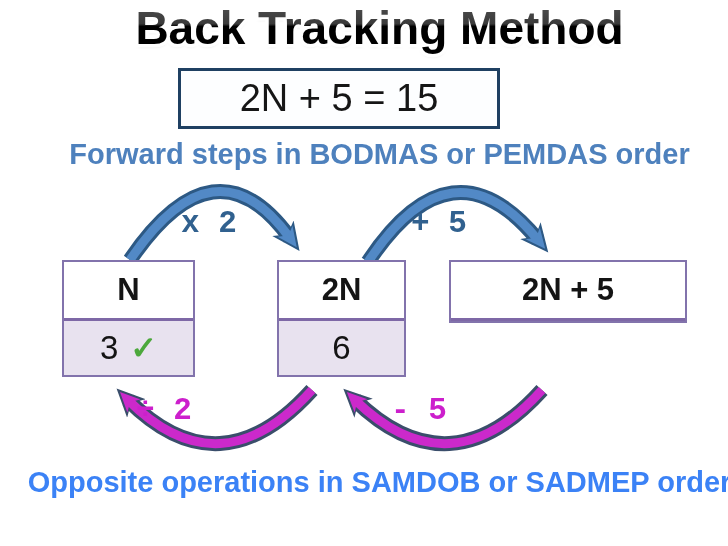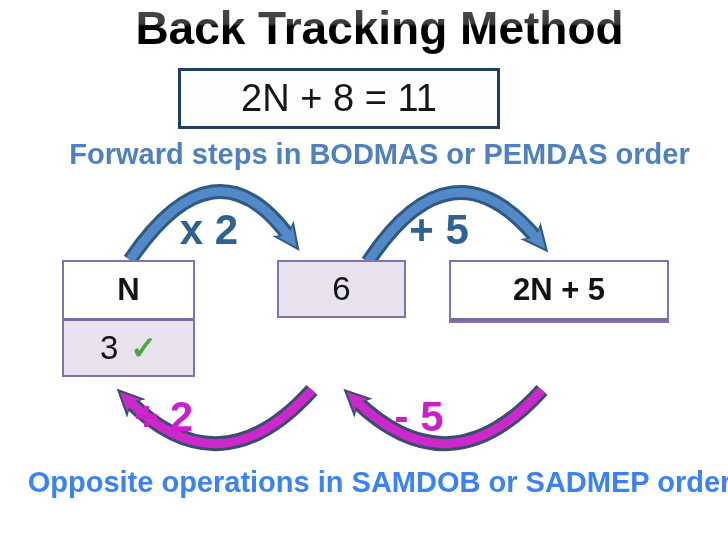--- a/index.html
+++ b/index.html
@@ -23,21 +23,21 @@
                 border:3px solid #1F4062;background:#fdfeff;
                 display:flex;align-items:center;justify-content:center;
                 font-size:38px;color:#161616;}
 
   .caption{position:absolute;left:0;width:100%;text-align:center;font-weight:bold;font-size:29px;}
   .caption.forward{top:138px;color:#4E81BD;}
   .caption.backward{top:466px;color:#3b82f6;}
 
   .arrows{position:absolute;left:0;top:0;width:728px;height:546px;}
 
-  .op-label{position:absolute;transform:translateX(-50%);font-size:42px;font-weight:bold;white-space:nowrap;}
+  .op-label{position:absolute;transform:translateX(-50%);font-size:31px;font-weight:bold;white-space:nowrap;font-family:Liberation Mono, monospace;}
   .op-label.fwd{color:#31618F;}
   .op-label.bwd{color:#CC1FCC;}
 
   .vtable{position:absolute;top:260px;border:2px solid #8273AC;background:#ffffff;box-sizing:border-box;}
   .vhead{height:56px;display:flex;align-items:center;justify-content:center;
          font-size:31px;font-weight:bold;color:#141414;border-bottom:3px solid #7E68A6;background:#ffffff;}
   .vval{height:54px;display:flex;align-items:center;justify-content:center;
         font-size:33px;color:#141414;background:#E8E2EF;}
   .check{color:#4CA83C;font-size:32px;font-weight:bold;margin-left:12px;line-height:1;}
 </style>
@@ -47,21 +47,21 @@
 <div class="slide">
 
   <div class="title">
     <span class="title-stack">
       <span class="title-back">Back Tracking Method</span>
       <span class="title-front">Back Tracking Method</span>
     </span>
   </div>
 
   <div class="equation-box">
-    <span>2N + 8 = 11</span>
+    <span>2N + 5 = 15</span>
   </div>
 
   <div class="caption forward">Forward steps in BODMAS or PEMDAS order</div>
 
   <svg class="arrows" viewBox="0 0 728 546">
     <defs>
       <marker id="hD-blue" viewBox="0 0 10 10" refX="4" refY="5" markerWidth="30" markerHeight="30" orient="auto" markerUnits="userSpaceOnUse">
         <path d="M0,0.6 L9.4,5 L0,9.4 L2.6,5 Z" fill="#2D5984"></path>
       </marker>
       <marker id="hL-blue" viewBox="0 0 10 10" refX="4" refY="5" markerWidth="21" markerHeight="21" orient="auto" markerUnits="userSpaceOnUse">
@@ -100,26 +100,29 @@
     <div class="vhead">
       <span>N</span>
     </div>
     <div class="vval">
       <span>3</span>
       <span class="check">✓</span>
     </div>
   </div>
 
   <div class="vtable" style="left:277px;width:129px;">
+    <div class="vhead">
+      <span>2N</span>
+    </div>
     <div class="vval">
       <span>6</span>
     </div>
   </div>
 
-  <div class="vtable" style="left:449px;width:220px;">
+  <div class="vtable" style="left:449px;width:238px;">
     <div class="vhead">
       <span>2N + 5</span>
     </div>
   </div>
 
   <div class="op-label bwd" style="left:164px;top:393px;">÷ 2</div>
   <div class="op-label bwd" style="left:419px;top:393px;">- 5</div>
 
   <div class="caption backward">Opposite operations in SAMDOB or SADMEP order</div>
 

